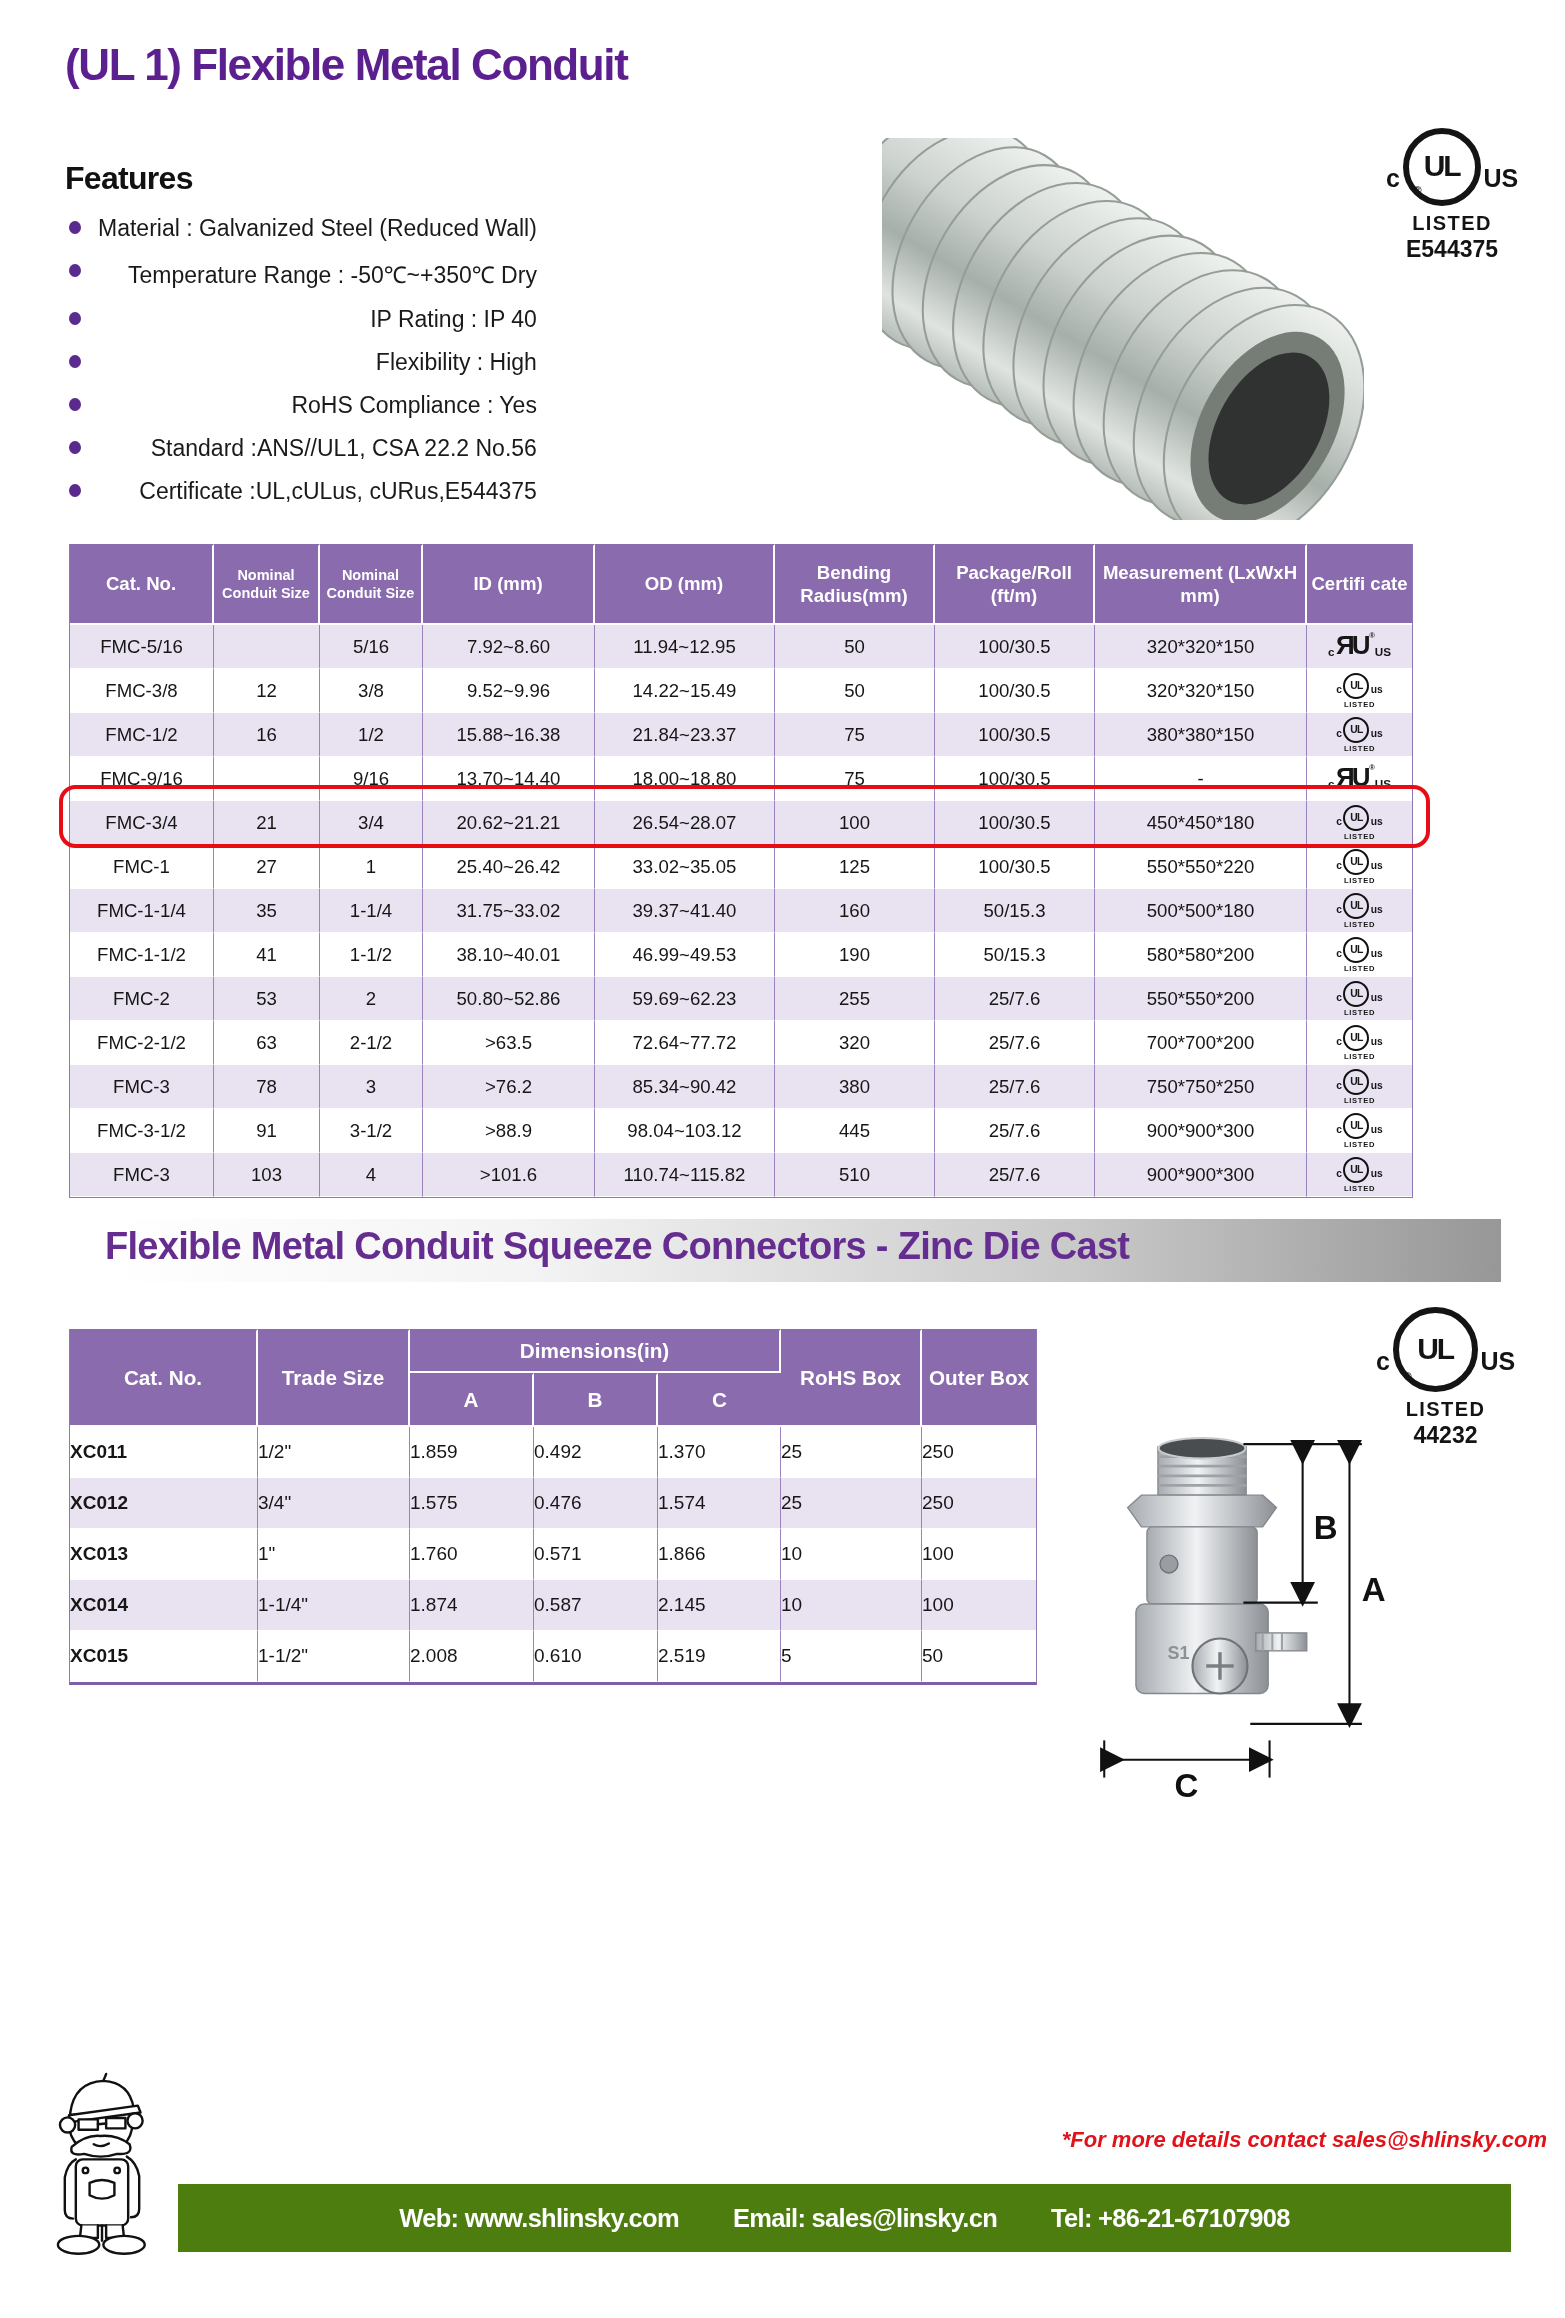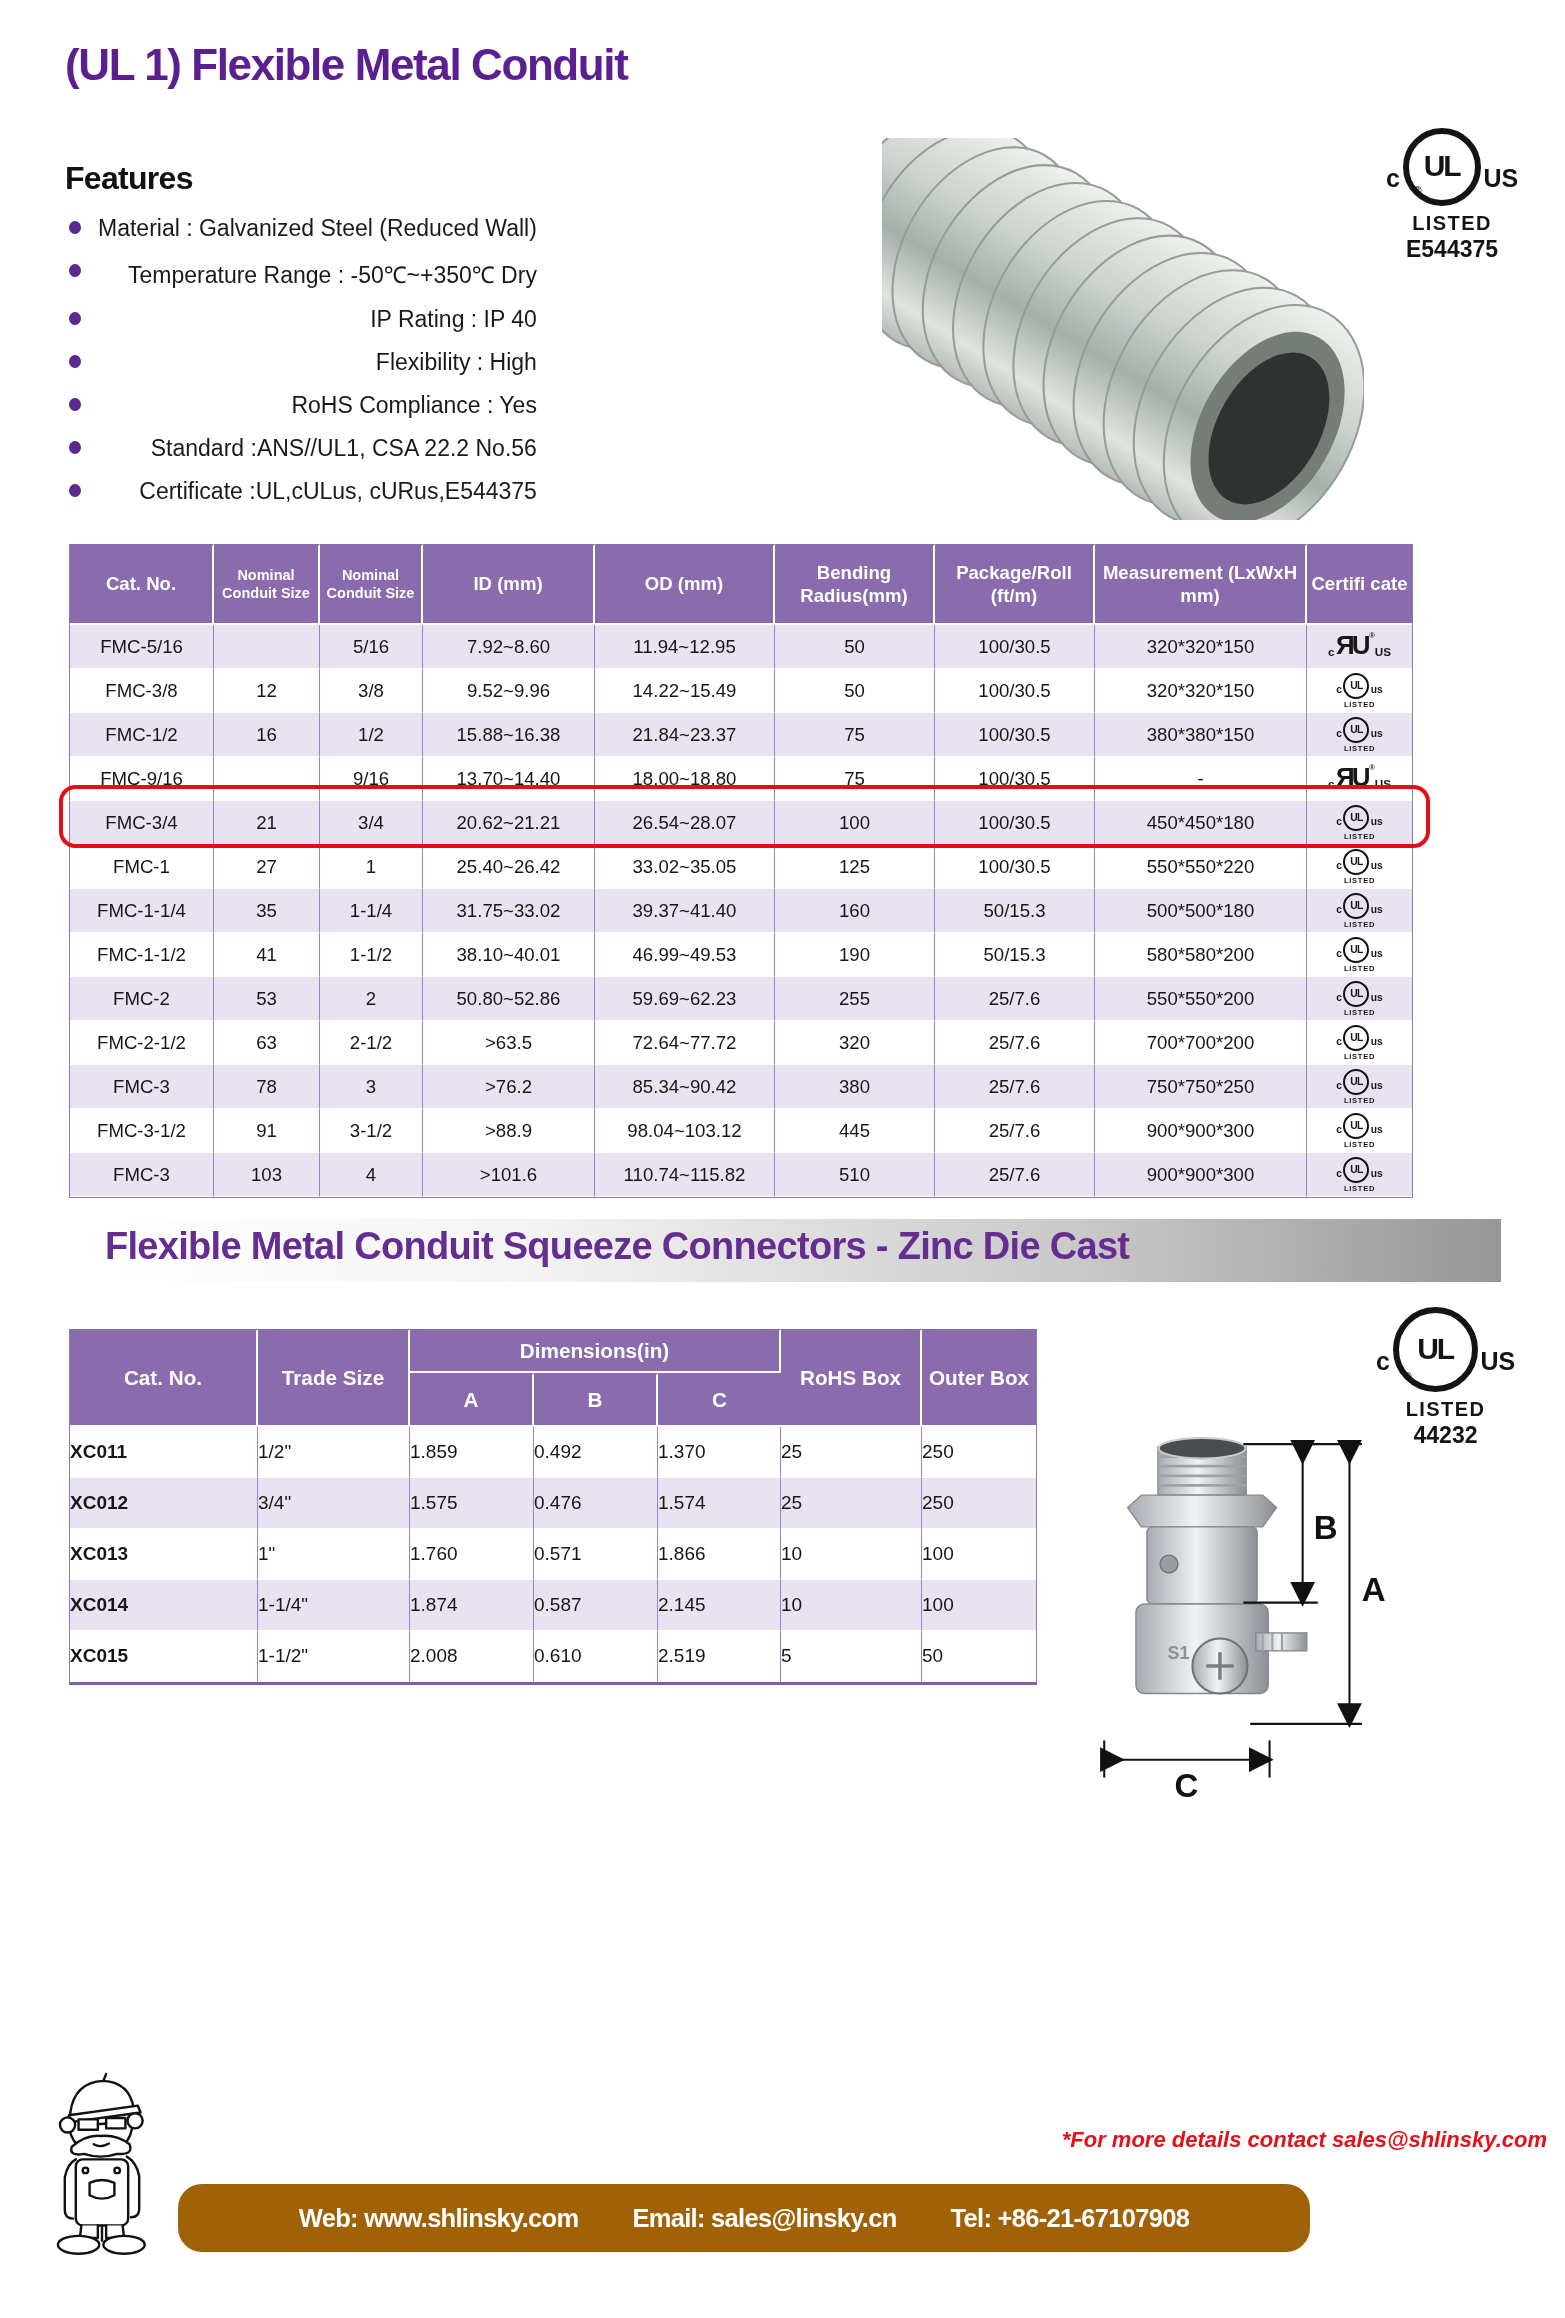--- a/index.html
+++ b/index.html
@@ -88,22 +88,22 @@
   .table2 tbody tr:nth-child(odd) td{background:#ffffff;}
 
   
   .conduit-photo{position:absolute;left:882px;top:138px;}
   .connector-diagram{position:absolute;left:1078px;top:1429px;}
   .mascot{position:absolute;left:40px;top:2067px;}
 
   
   .note{position:absolute;right:18px;top:2127px;font-size:22px;font-style:italic;font-weight:600;
         color:#e2121b;}
-  .footer-bar{position:absolute;left:178px;top:2184px;width:1132px;height:68px;background:#a16207;
-              display:flex;align-items:center;justify-content:center;gap:54px;border-radius:24px;}
+  .footer-bar{position:absolute;left:178px;top:2184px;width:1333px;height:68px;background:#4d7c0f;
+              display:flex;align-items:center;justify-content:center;gap:54px;}
   .footer-bar span{color:#fff;font-weight:bold;font-size:25.5px;letter-spacing:-0.7px;}
 </style>
 </head>
 <body>
 
 <div class="page">
 
   <div class="main-title">(UL 1) Flexible Metal Conduit</div>
   <div class="features-title">Features</div>
 

